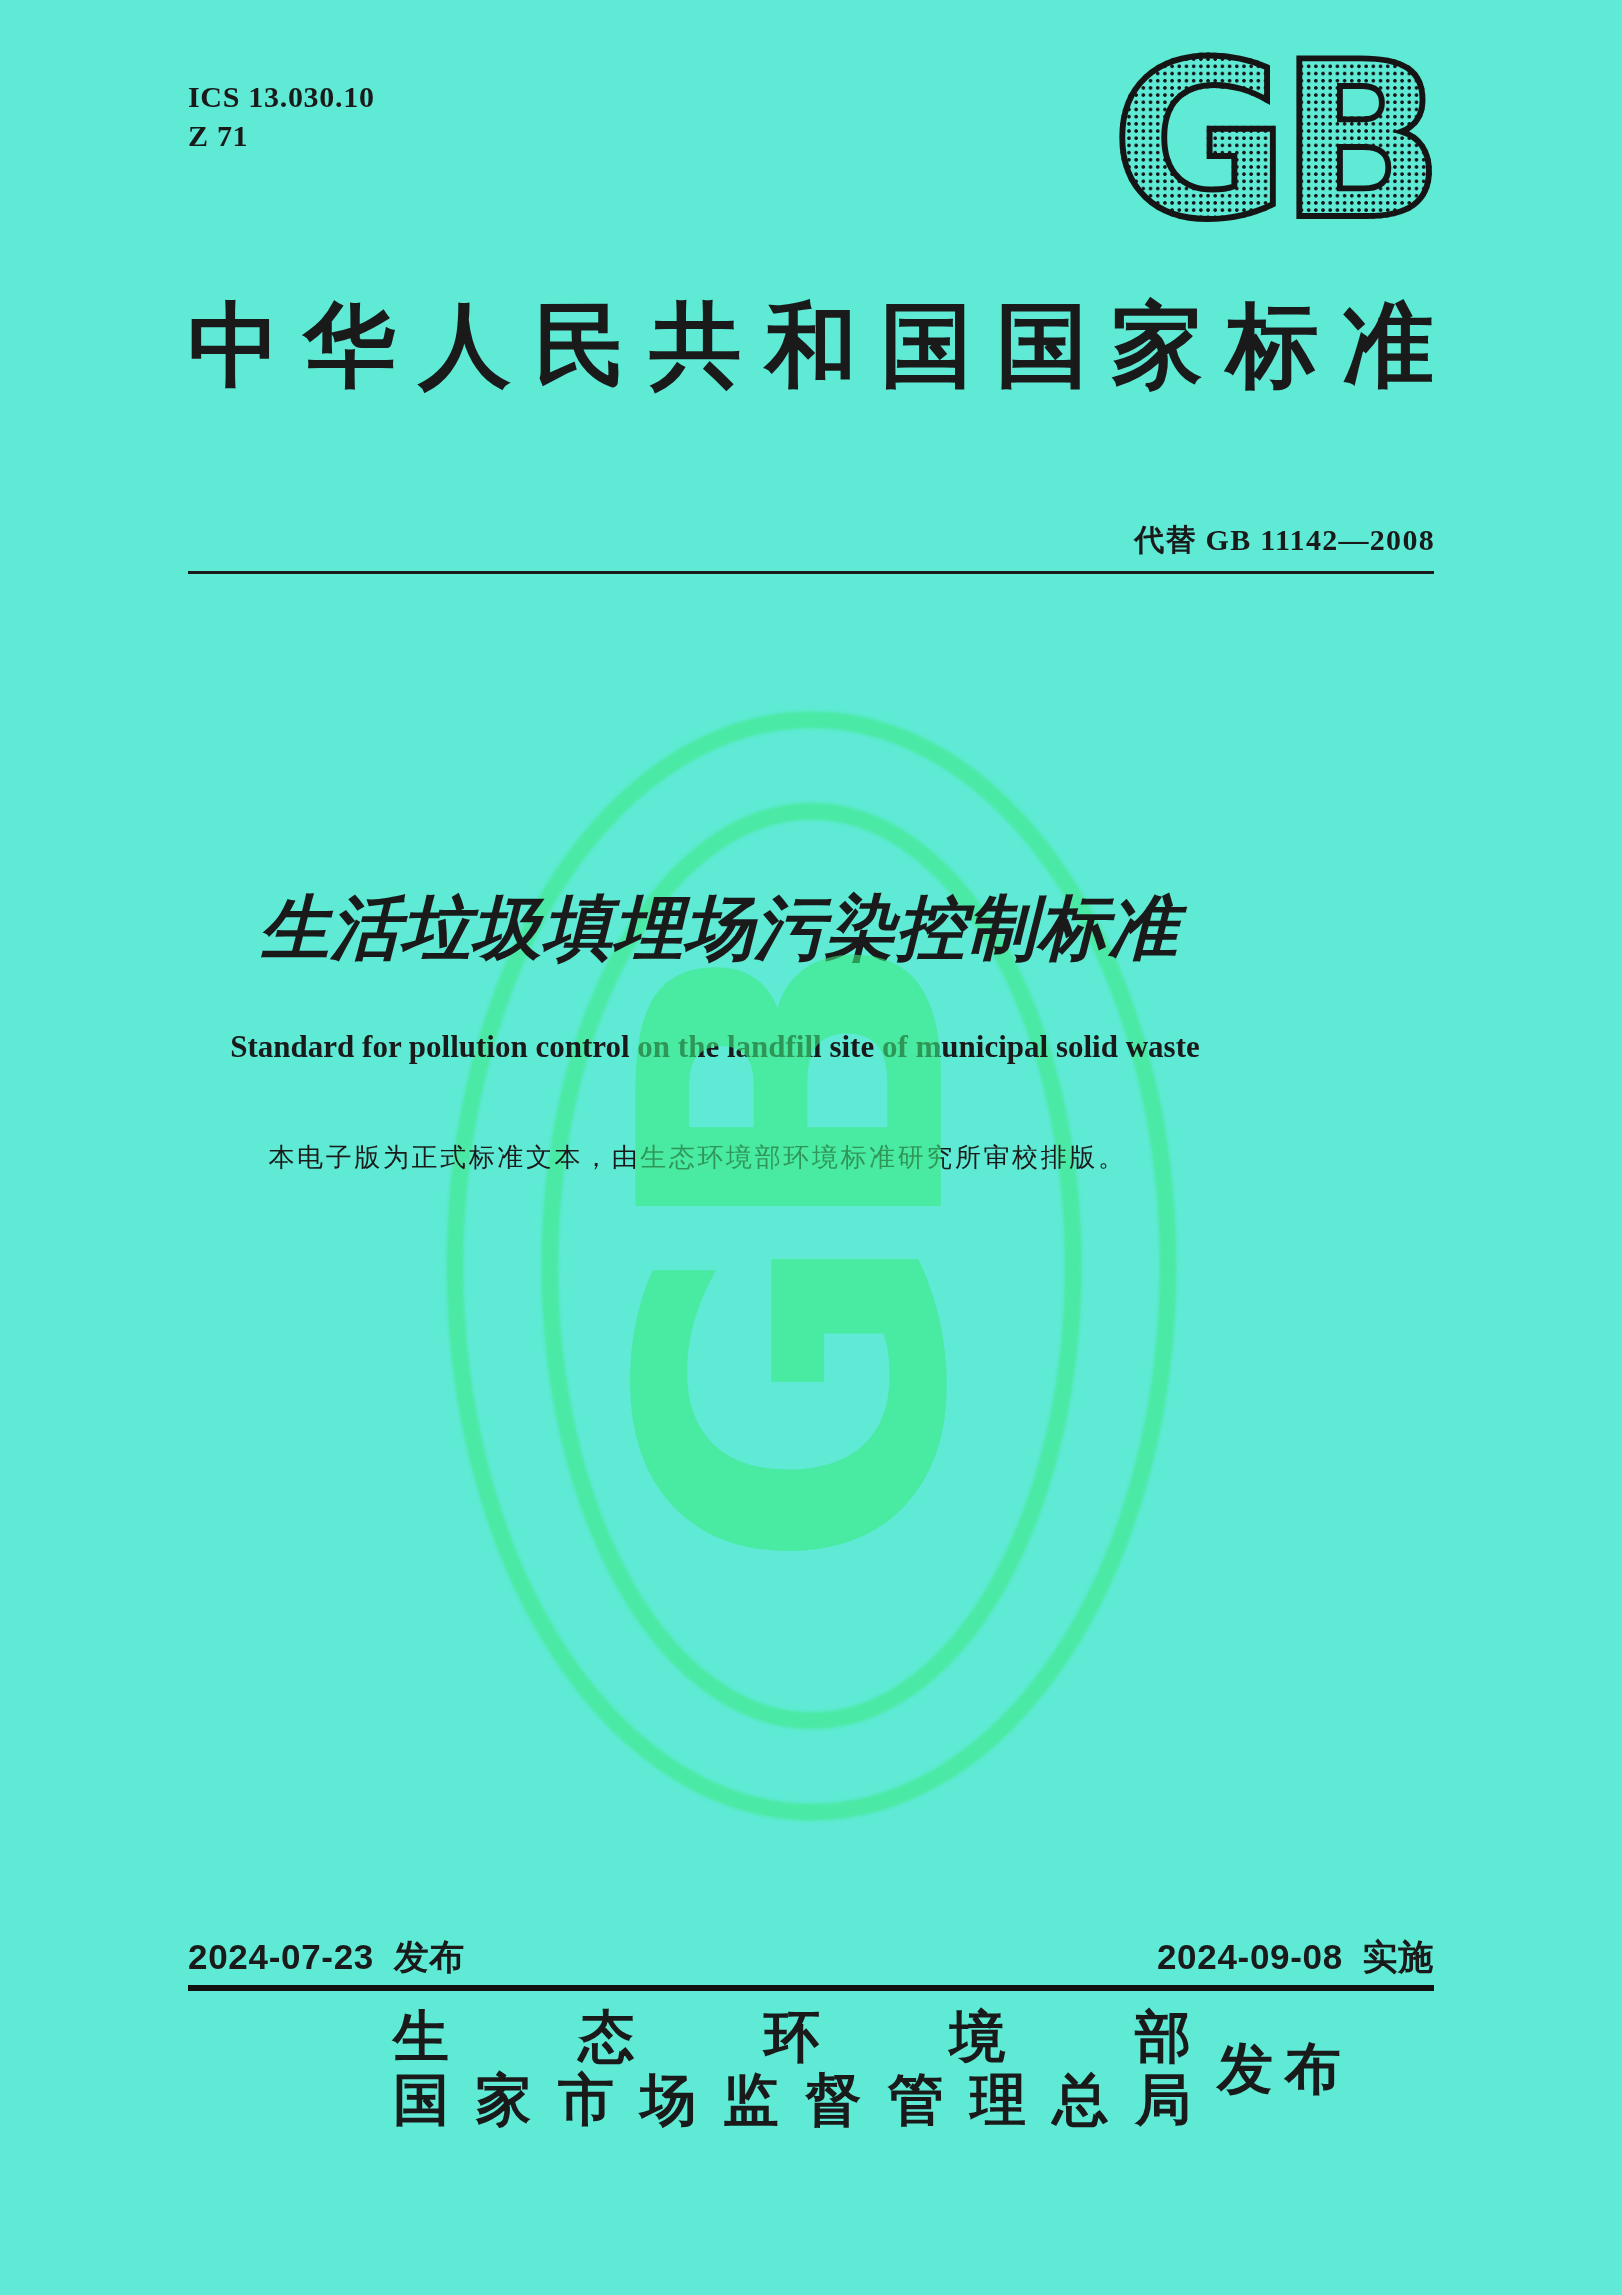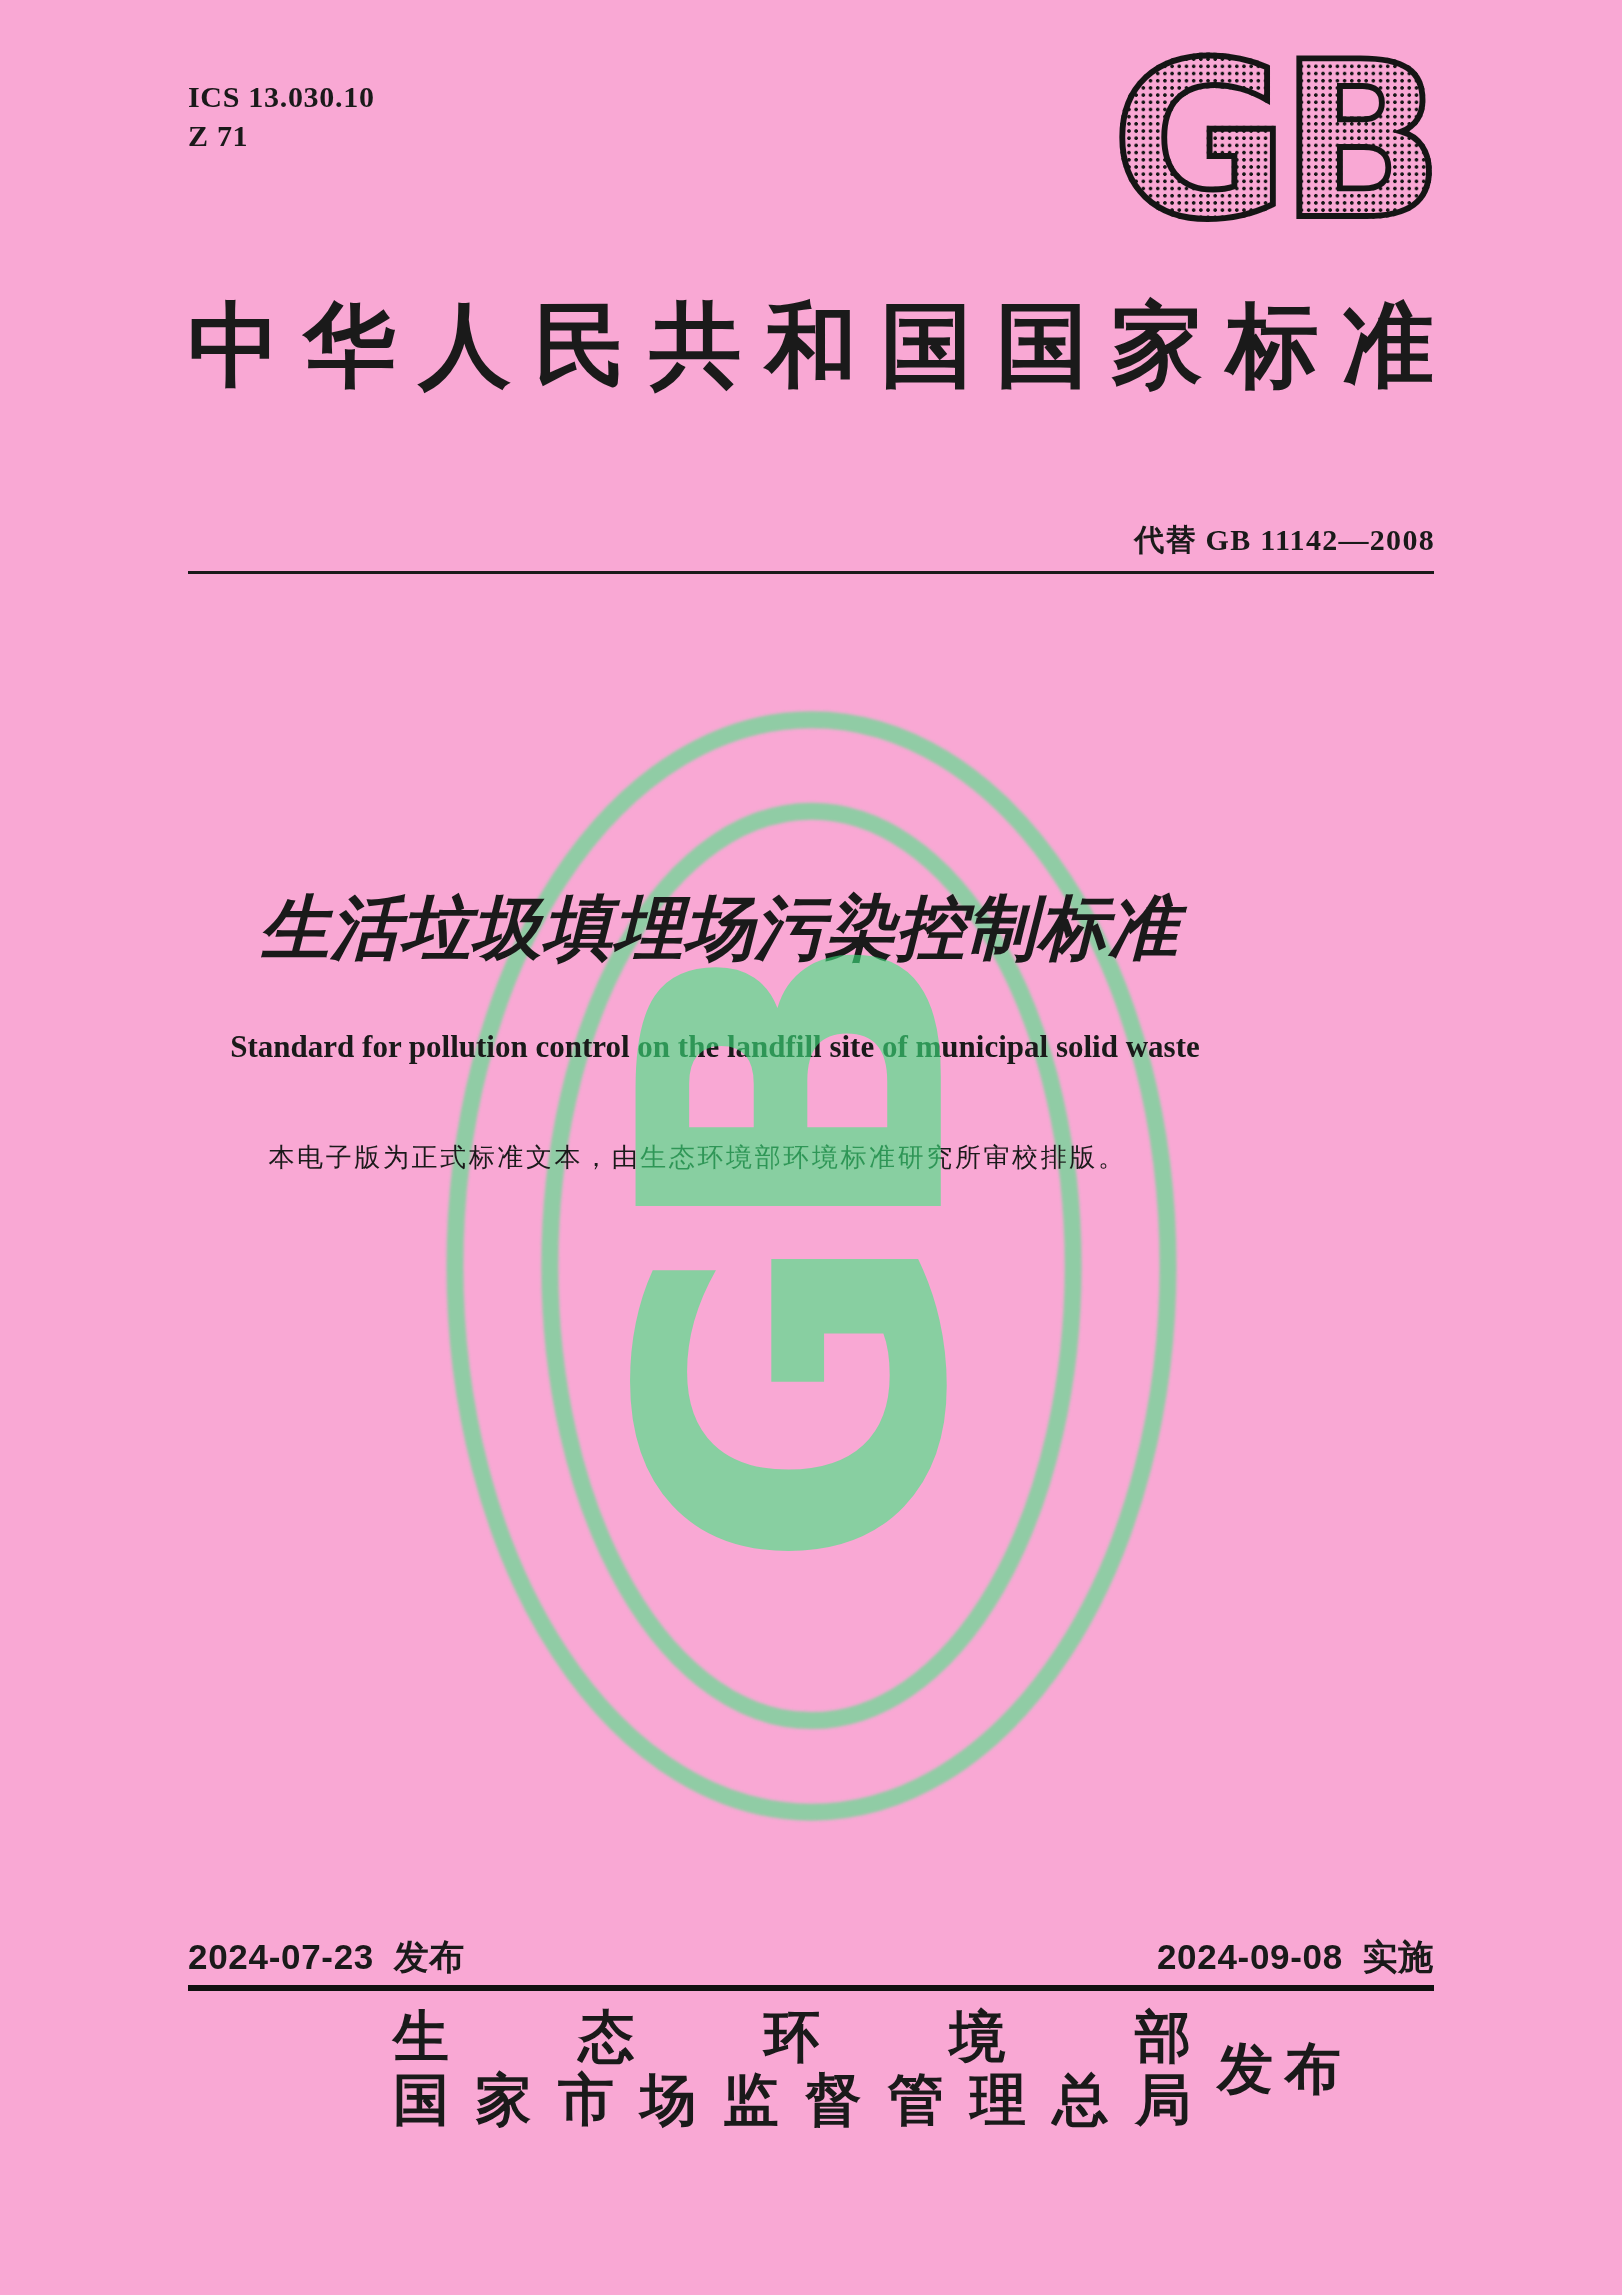--- a/index.html
+++ b/index.html
@@ -1,19 +1,19 @@
 <!DOCTYPE html>
 <html style="font-size:10.5px"><head>
 <meta charset="utf-8">
 <style>
   html,body{margin:0;padding:0;background:#ffffff;}
   .page{
     position:relative;
     width:1623px;height:2295px;
-    background:#f9a8d4;
+    background:#5eead4;
     overflow:hidden;
     font-family:"Liberation Serif","DejaVu Serif",serif;
     color:#1a1a1a;
   }
   .abs{position:absolute;}
 
   
   .wm{position:absolute;left:0;top:0;width:1623px;height:2295px;pointer-events:none;}
   .wm-rings{z-index:1;}
   .wm-letters{z-index:3;}

